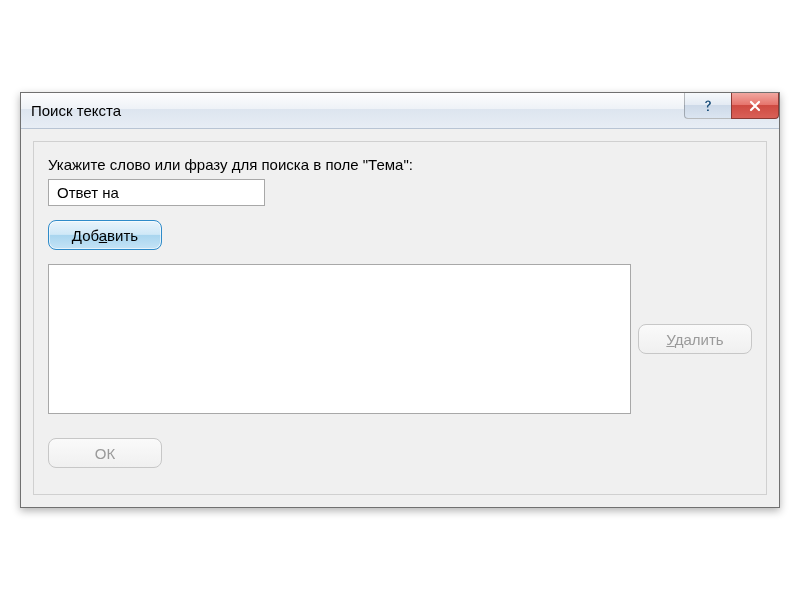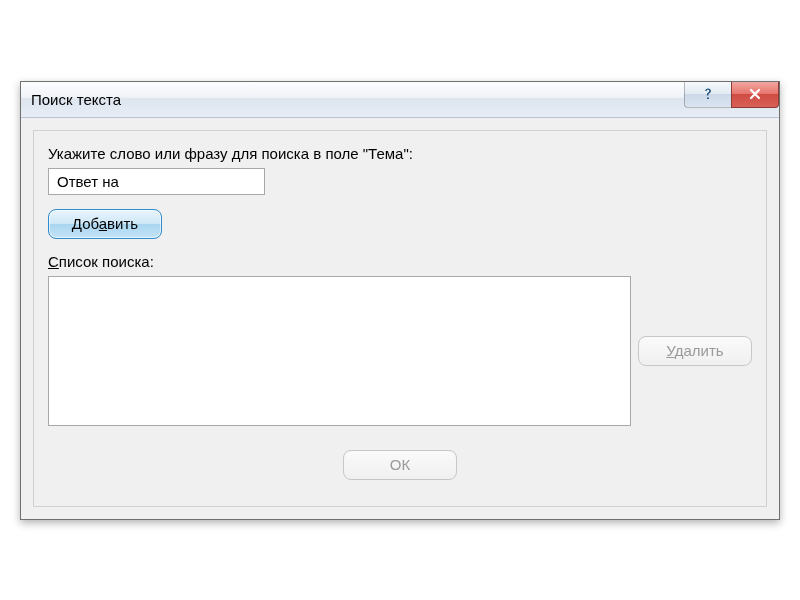--- a/index.html
+++ b/index.html
@@ -130,21 +130,21 @@
     .side-actions {
       width: 114px;
       display: flex;
       flex-direction: column;
       justify-content: center;
       height: 150px;
     }
     .side-actions .btn { width: 100%; }
     .footer {
       display: flex;
-      justify-content: center;
+      justify-content: flex-start;
       gap: 12px;
       margin-top: 24px;
     }
     .footer .btn { min-width: 114px; }
   </style>
 </head>
 <body>
 
 <div class="dialog">
   <div class="titlebar">
@@ -170,23 +170,20 @@
         <span>Укажите слово или фразу для поиска в поле "</span><span>Тема</span><span>":</span>
       </label>
 
       <div class="input-row">
         <input type="text" class="text-input" value="Ответ на" style="">
         <button class="btn primary">
           <span>Доб</span><span class="hotkey">а</span><span>вить</span>
         </button>
       </div>
 
-      <label class="field-label">
-        <span></span><span class="hotkey">С</span><span>писок поиска:</span>
-      </label>
 
       <div class="list-area">
         <div class="listbox"></div>
         <div class="side-actions">
           <button class="btn disabled" disabled="">
             <span></span><span class="hotkey">У</span><span>далить</span>
           </button>
         </div>
       </div>
 

